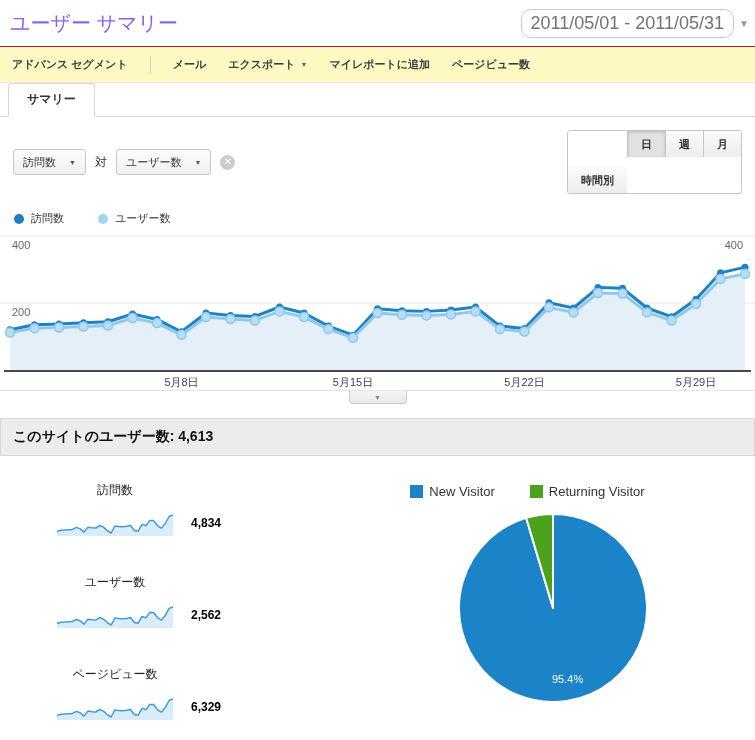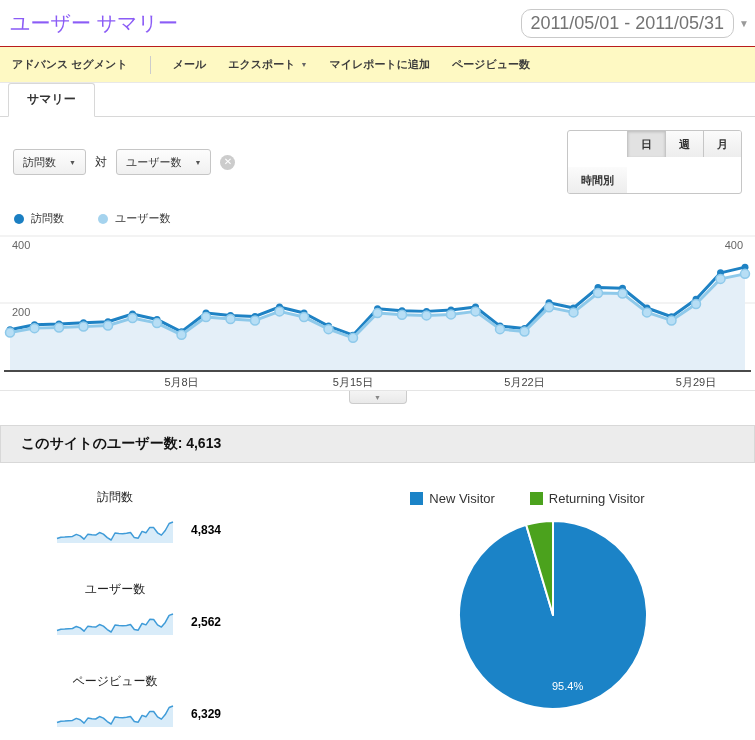--- a/index.html
+++ b/index.html
@@ -46,21 +46,21 @@
   .dot{width:10px;height:10px;border-radius:50%;}
 
   
   .chart-wrap svg{display:block;}
   .ytick{font-size:11px;fill:#666;}
   .xtick{font-size:11px;fill:#444;}
   .collapse-bar{position:relative;border-top:1px solid #e5e5e5;height:15px;margin-top:2px;}
   .collapse-handle{position:absolute;top:0;left:50%;transform:translateX(-50%);width:56px;height:12px;background:linear-gradient(#f4f4f4,#e9e9e9);border:1px solid #ccc;border-top:none;border-radius:0 0 4px 4px;display:flex;align-items:center;justify-content:center;font-size:7px;color:#888;cursor:pointer;}
 
   
-  .section-header{background:#ececec;border:1px solid #d8d8d8;padding:9px 20px;font-size:14px;font-weight:bold;color:#111;margin-top:19px;}
+  .section-header{background:#ececec;border:1px solid #d8d8d8;padding:9px 12px;font-size:14px;font-weight:bold;color:#111;margin-top:12px;}
 
   
   .bottom{display:flex;padding-top:26px;}
   .metrics{width:300px;}
   .metric{margin:0 0 38px 55px;}
   .metric-label{width:120px;display:flex;justify-content:center;font-size:12px;color:#222;margin-bottom:11px;white-space:nowrap;}
   .metric-row{display:flex;align-items:center;gap:16px;}
   .metric-value{font-size:12px;font-weight:bold;color:#000;}
   .pie-col{flex:1;}
   .pie-legend{display:flex;justify-content:center;gap:35px;font-size:13px;color:#333;padding:2px 0 12px;}

